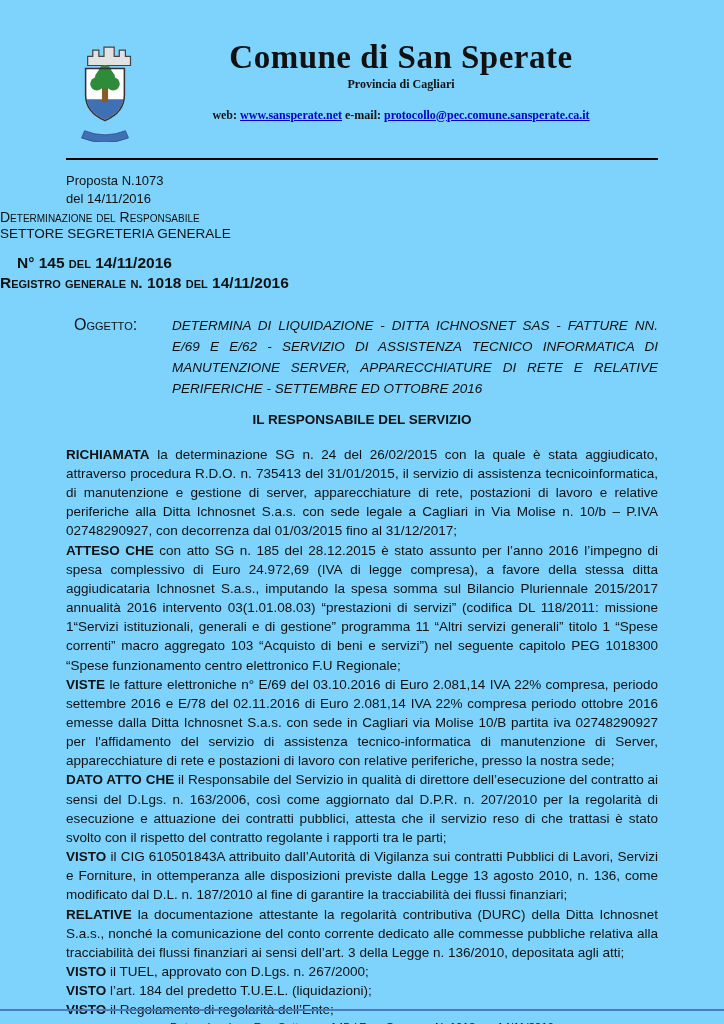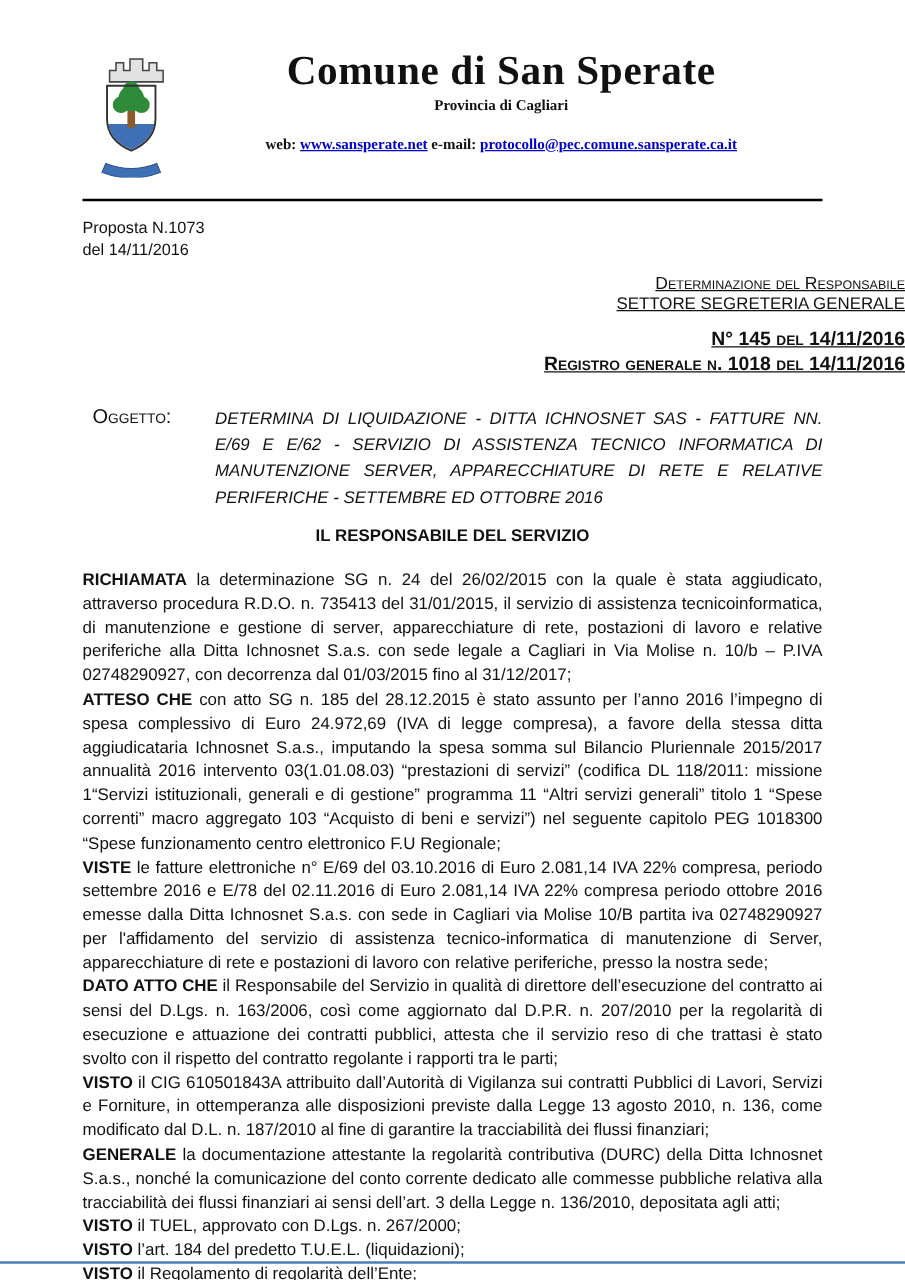--- a/index.html
+++ b/index.html
@@ -1,36 +1,36 @@
 <!DOCTYPE html>
 <html><head>
 <meta charset="utf-8">
 <style>
   html,body { margin:0; padding:0; background:#888; }
   .page {
-    width:724px; height:1024px; margin:0 auto; background:#ffffff;
+    width:724px; height:1024px; margin:0 auto; background:#7dd3fc;
     position:relative; overflow:hidden;
     font-family:"Liberation Sans", sans-serif; color:#111;
   }
   
   .header {
     margin:0 66px; padding-top:40px; padding-bottom:12px;
     display:flex; align-items:flex-start;
     border-bottom:2px solid #000;
   }
   .logo-box { width:72px; margin-left:6px; flex:0 0 auto; }
   .header-text { flex:1; text-align:center; font-family:"Liberation Serif", serif; }
   .muni-title { font-size:33px; font-weight:bold; line-height:1.05; letter-spacing:.5px; }
   .muni-sub { font-size:12px; font-weight:bold; margin-top:2px; }
   .webline { font-size:12px; font-weight:bold; margin-top:16px; }
   .webline a { color:#0000cc; text-decoration:underline; }
   
   .proposta { margin:12px 0 0 66px; font-size:13px; line-height:1.35; }
   
-  .det-block { text-align:right; margin-top:10px;text-decoration:underline; }
+  .det-block { text-align:left; margin-top:2px; }
   .det-line1 { font-variant:small-caps; font-size:14px; }
   .det-line2 { font-size:13.5px; margin-top:1px; }
   .det-line3 { font-weight:bold; font-variant:small-caps; font-size:15.5px; margin-top:13px;padding-left:17px; }
   .det-line4 { font-weight:bold; font-variant:small-caps; font-size:15.5px; margin-top:2px; }
   
   .oggetto-row { margin:24px 66px 0 66px; display:flex; }
   .oggetto-label { font-variant:small-caps; font-size:16px; width:98px; padding-left:8px; flex:0 0 auto; }
   .oggetto-text { flex:1; font-style:italic; font-size:13.5px; line-height:1.55; text-align:justify; }
   
   .resp-heading { text-align:center; font-weight:bold; font-size:13.5px; margin-top:12px; }
@@ -96,21 +96,21 @@
   </div>
 
   <div class="resp-heading">IL RESPONSABILE DEL SERVIZIO</div>
 
   <div class="body-text">
     <p><strong>RICHIAMATA</strong><span> la determinazione SG n. 24 del 26/02/2015 con la quale è stata aggiudicato, attraverso procedura R.D.O. n. 735413 del 31/01/2015, il servizio di assistenza tecnicoinformatica, di manutenzione e gestione di server, apparecchiature di rete, postazioni di lavoro e relative periferiche alla Ditta Ichnosnet S.a.s. con sede legale a Cagliari in Via Molise n. 10/b – P.IVA 02748290927, con decorrenza dal 01/03/2015 fino al 31/12/2017;</span></p>
     <p><strong>ATTESO CHE</strong><span> con atto SG n. 185 del 28.12.2015 è stato assunto per l’anno 2016 l’impegno di spesa complessivo di Euro 24.972,69 (IVA di legge compresa), a favore della stessa ditta aggiudicataria Ichnosnet S.a.s., imputando la spesa somma sul Bilancio Pluriennale 2015/2017 annualità 2016 intervento 03(1.01.08.03) “prestazioni di servizi” (codifica DL 118/2011: missione 1“Servizi istituzionali, generali e di gestione” programma 11 “Altri servizi generali” titolo 1 “Spese correnti” macro aggregato 103 “Acquisto di beni e servizi”) nel seguente capitolo PEG 1018300 “Spese funzionamento centro elettronico F.U Regionale;</span></p>
     <p><strong>VISTE</strong><span> le fatture elettroniche n° E/69 del 03.10.2016 di Euro 2.081,14 IVA 22% compresa, periodo settembre 2016 e E/78 del 02.11.2016 di Euro 2.081,14 IVA 22% compresa periodo ottobre 2016 emesse dalla Ditta Ichnosnet S.a.s. con sede in Cagliari via Molise 10/B partita iva 02748290927 per l'affidamento del servizio di assistenza tecnico-informatica di manutenzione di Server, apparecchiature di rete e postazioni di lavoro con relative periferiche, presso la nostra sede;</span></p>
     <p><strong>DATO ATTO CHE</strong><span> il Responsabile del Servizio in qualità di direttore dell’esecuzione del contratto ai sensi del D.Lgs. n. 163/2006, così come aggiornato dal D.P.R. n. 207/2010 per la regolarità di esecuzione e attuazione dei contratti pubblici, attesta che il servizio reso di che trattasi è stato svolto con il rispetto del contratto regolante i rapporti tra le parti;</span></p>
     <p><strong>VISTO</strong><span> il CIG 610501843A attribuito dall’Autorità di Vigilanza sui contratti Pubblici di Lavori, Servizi e Forniture, in ottemperanza alle disposizioni previste dalla Legge 13 agosto 2010, n. 136, come modificato dal D.L. n. 187/2010 al fine di garantire la tracciabilità dei flussi finanziari;</span></p>
-    <p><strong>GENERALE</strong><span> la documentazione attestante la regolarità contributiva (DURC) della Ditta Ichnosnet S.a.s., nonché la comunicazione del conto corrente dedicato alle commesse pubbliche relativa alla tracciabilità dei flussi finanziari ai sensi dell’art. 3 della Legge n. 136/2010, depositata agli atti;</span></p>
+    <p><strong>RELATIVE</strong><span> la documentazione attestante la regolarità contributiva (DURC) della Ditta Ichnosnet S.a.s., nonché la comunicazione del conto corrente dedicato alle commesse pubbliche relativa alla tracciabilità dei flussi finanziari ai sensi dell’art. 3 della Legge n. 136/2010, depositata agli atti;</span></p>
     <p><strong>VISTO</strong><span> il TUEL, approvato con D.Lgs. n. 267/2000;</span></p>
     <p><strong>VISTO</strong><span> l’art. 184 del predetto T.U.E.L. (liquidazioni);</span></p>
     <p><strong>VISTO</strong><span> il Regolamento di regolarità dell’Ente;</span></p>
   </div>
 
   <div class="footer">
     <span>Determinazione Reg.Settore </span><span class="sc">n. 145 / Reg. Generale N. 1018  del 14/11/2016</span>
   </div>
 
   <div class="bottom-bar" style="background:#4a7dbb;"></div>

